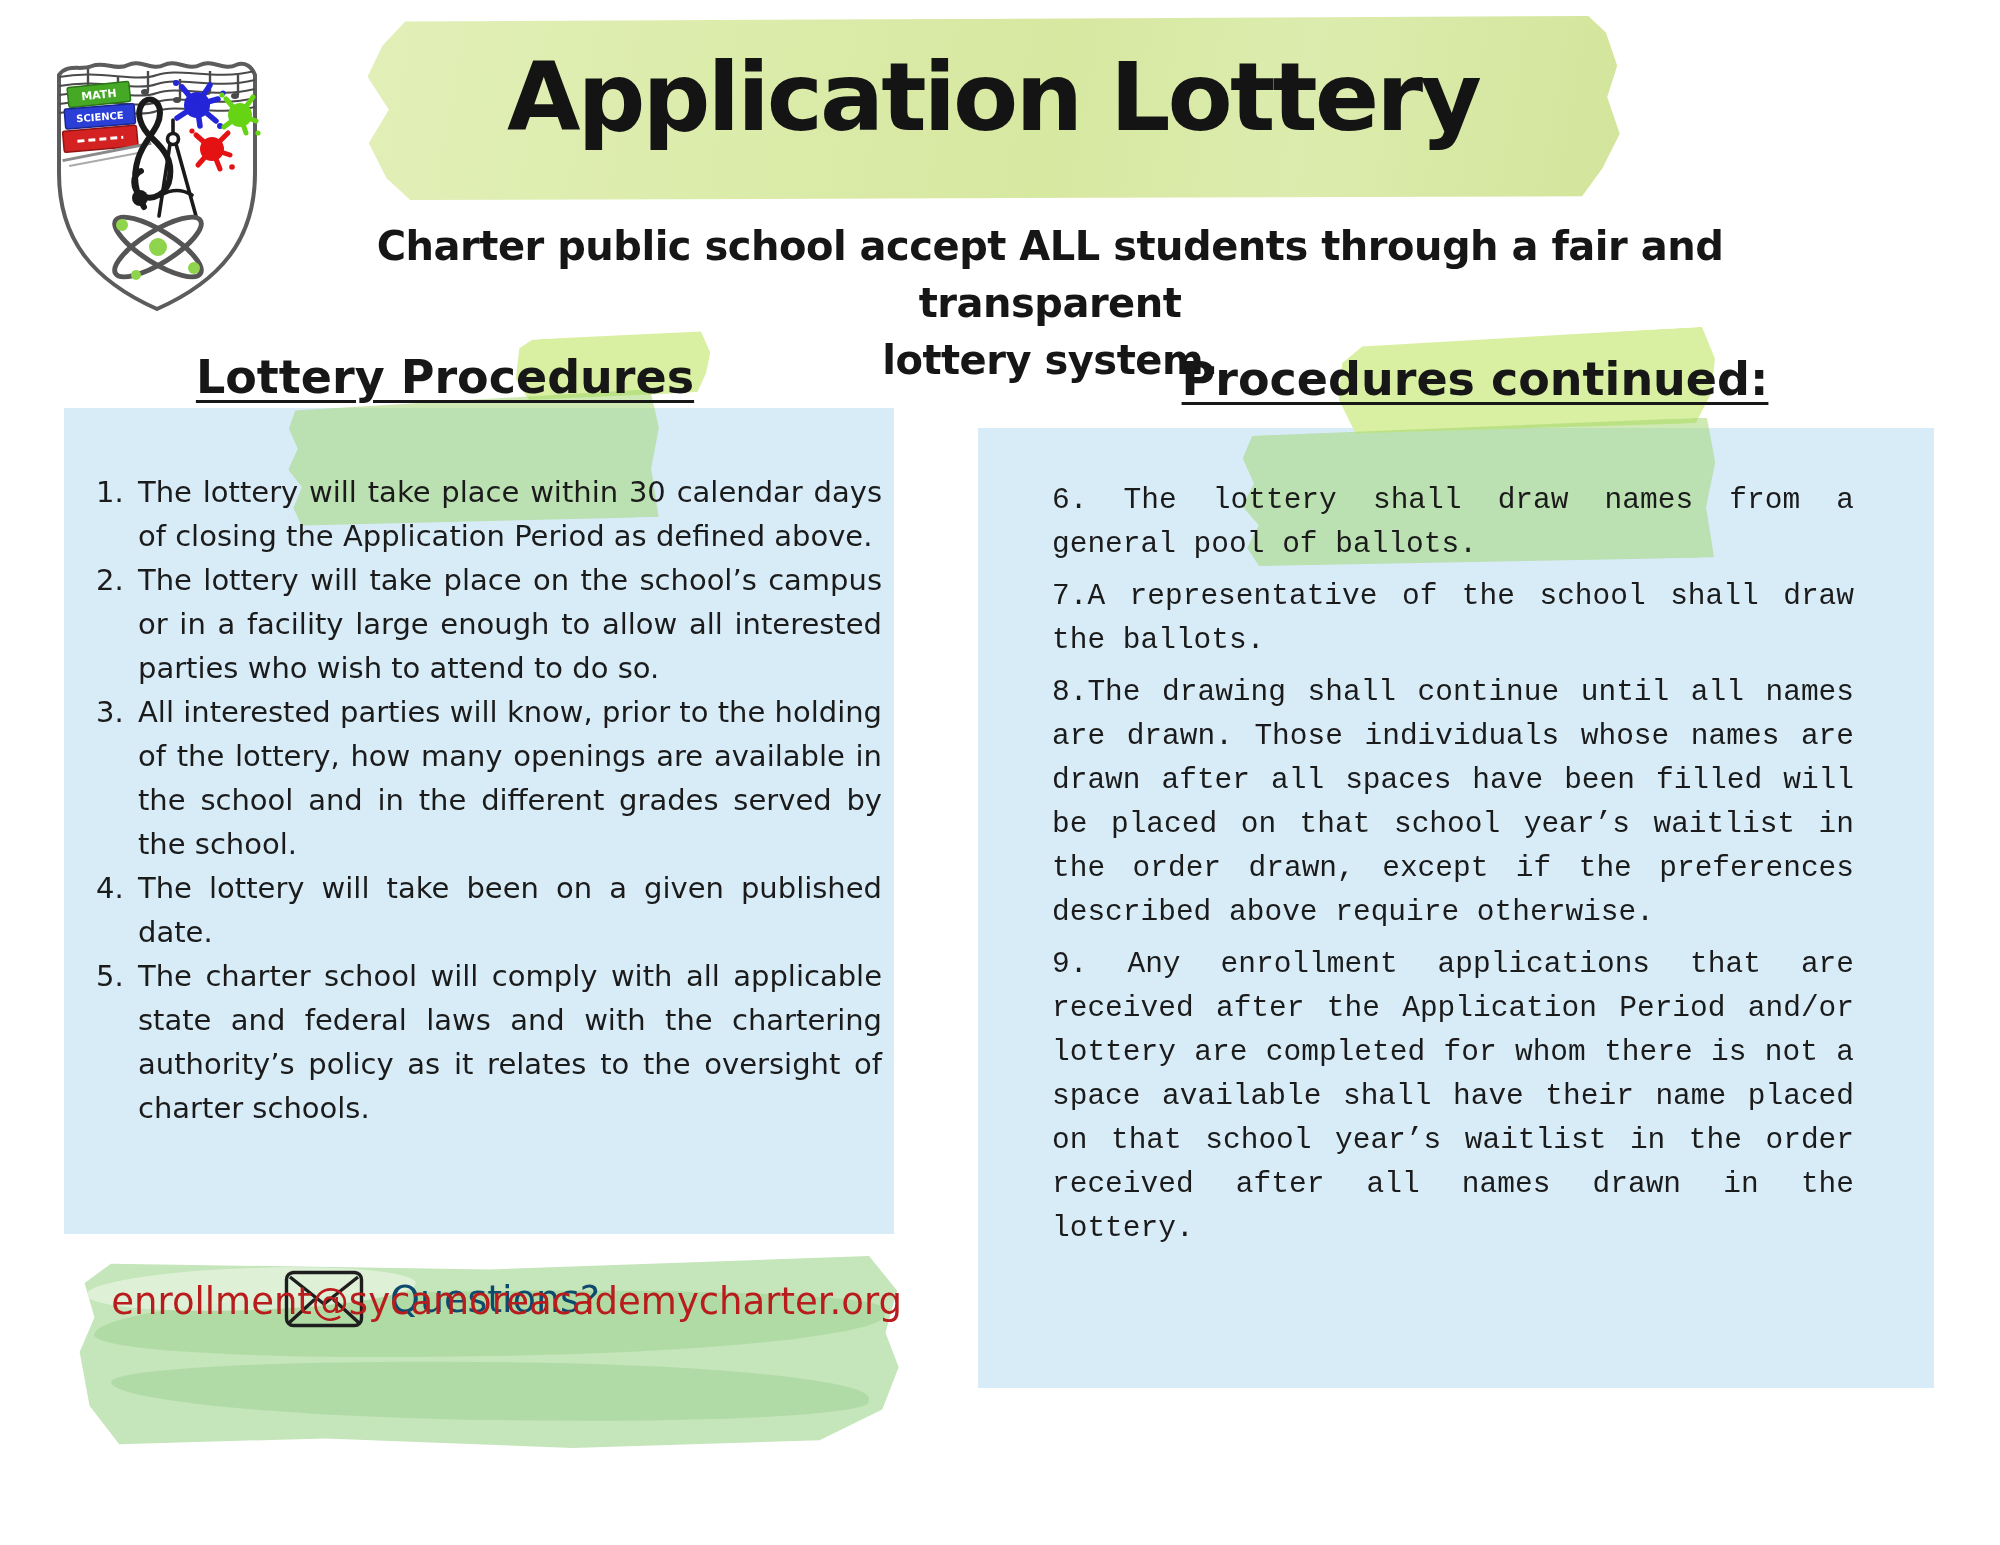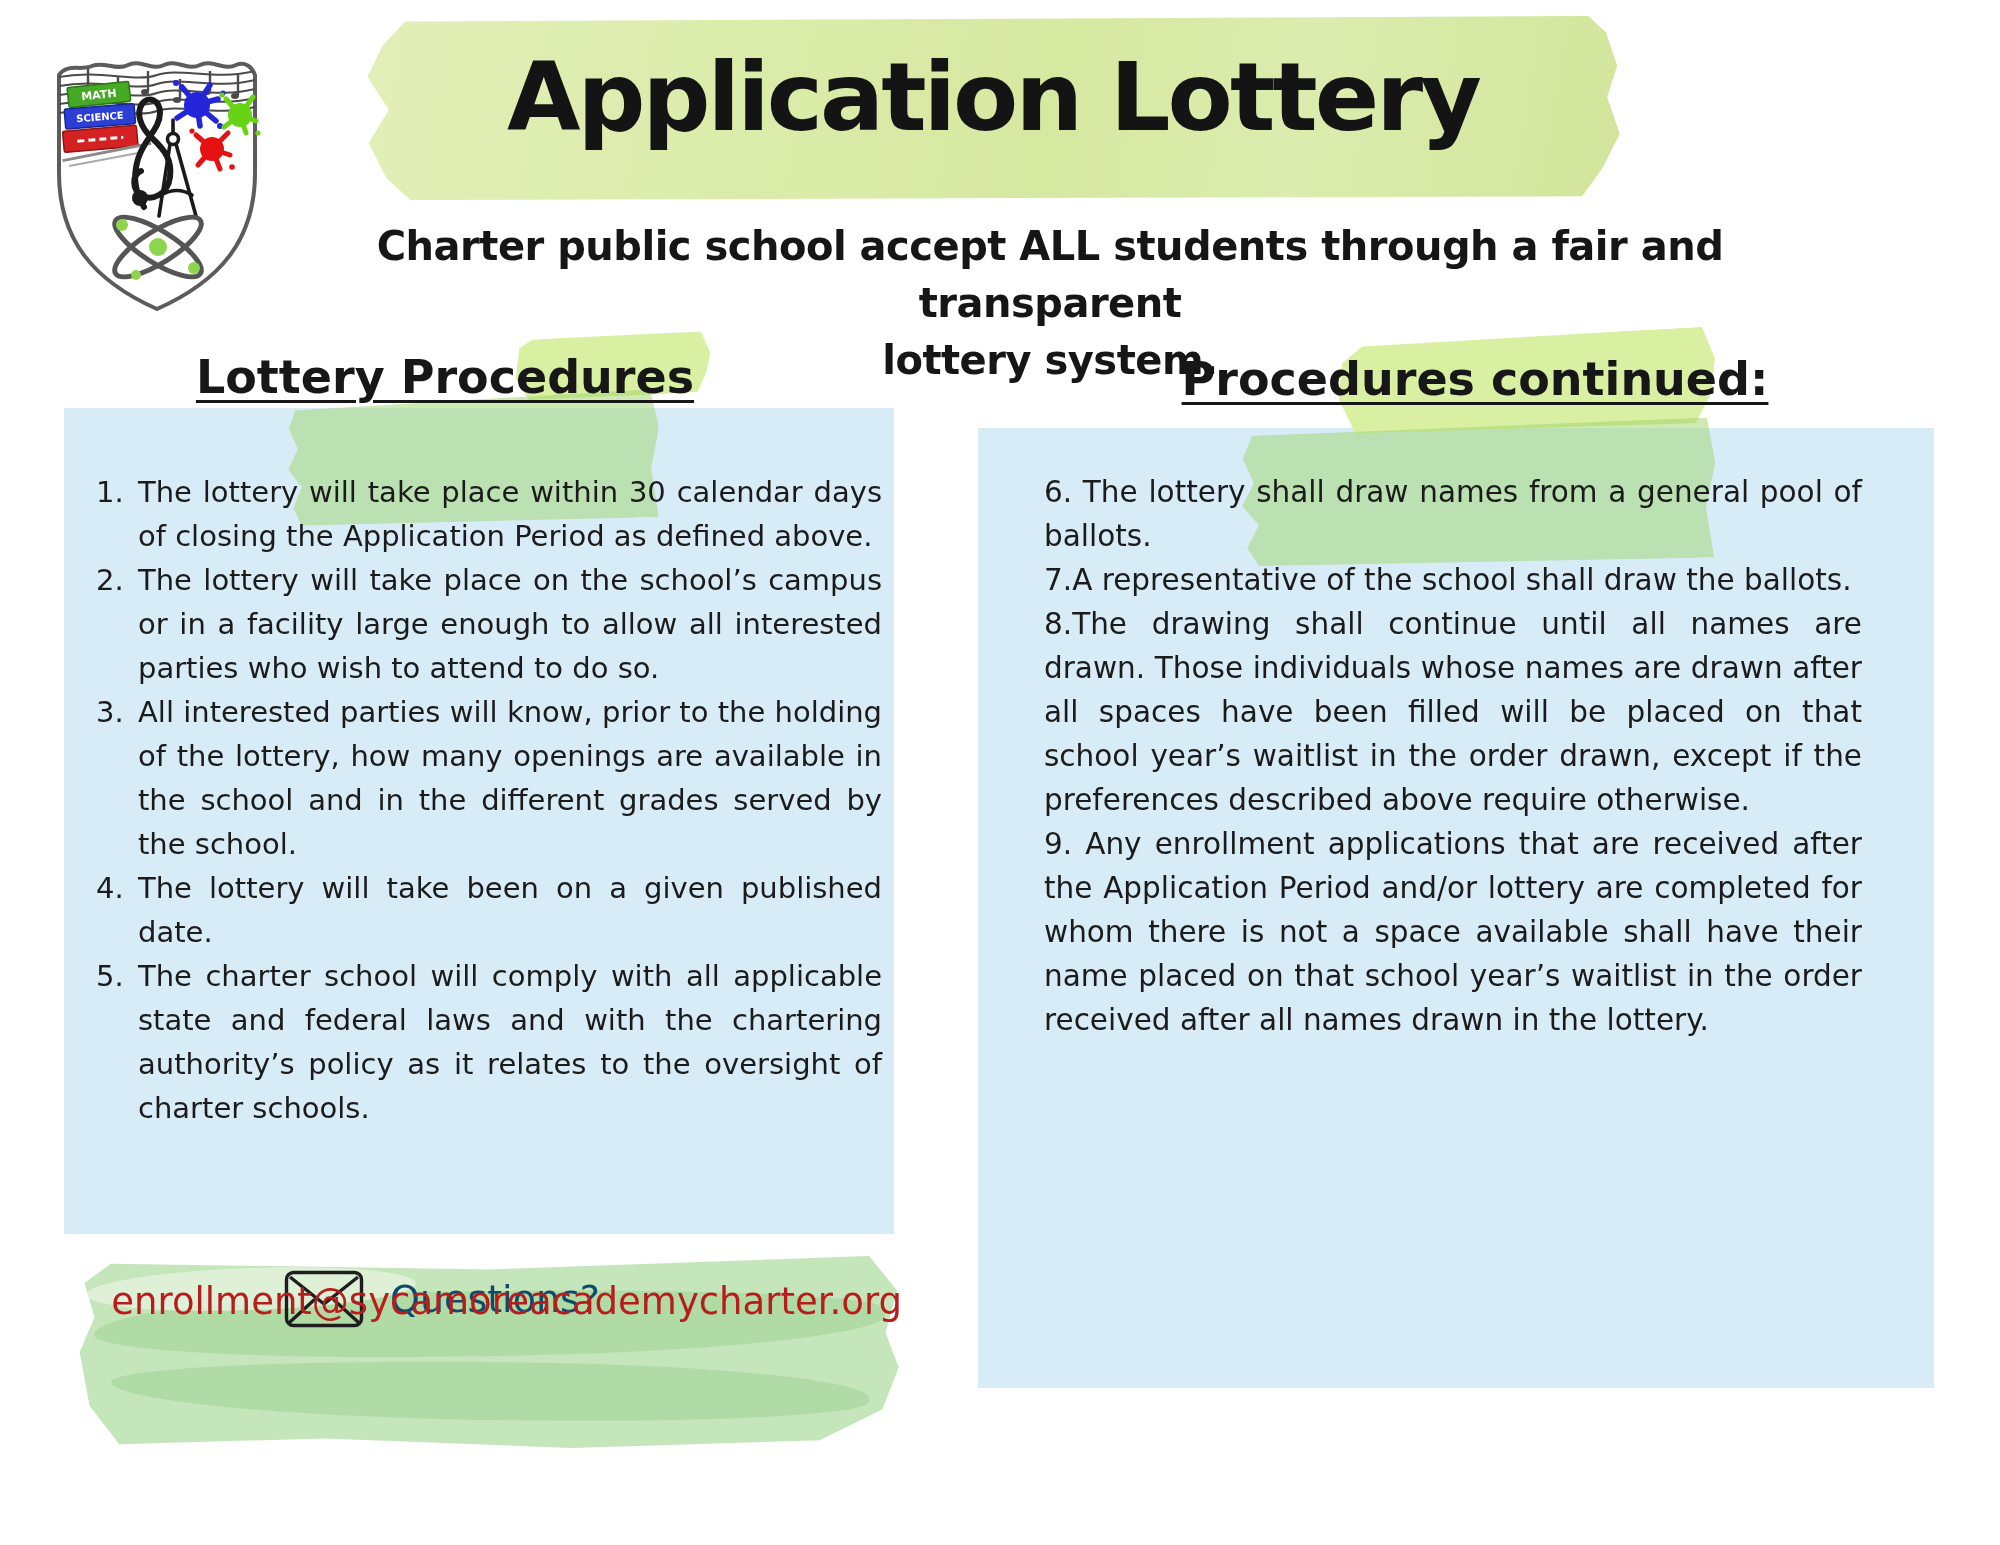--- a/index.html
+++ b/index.html
@@ -40,21 +40,21 @@
   #box-right{left:978px;top:428px;width:956px;height:960px;}
 
   
   .llist{position:absolute;left:96px;top:470px;width:786px;z-index:6;
     font-size:29px;line-height:44px;}
   .litem{display:flex;}
   .litem .num{flex:0 0 42px;}
   .litem .body{flex:1;text-align:justify;text-align-last:left;}
   .rlist{position:absolute;left:1044px;top:470px;width:818px;z-index:6;
     font-size:29.5px;line-height:44px;}
-  .rlist p{margin:0;text-align:justify;text-align-last:left;}
+  .rlist p{margin:8px;text-align:justify;text-align-last:left;font-family:Liberation Mono, monospace;}
 
   
   .wc{position:absolute;left:78px;top:1256px;width:824px;height:192px;z-index:1;background:#c5e5bb;
     clip-path:polygon(0.8% 14%,4% 4%,50% 7%,96% 0%,99.4% 18%,98% 40%,99.6% 58%,97.6% 80%,90% 96%,60% 100%,30% 95%,5% 98%,1.4% 78%,0.2% 50%,2% 32%);}
   .wc .stroke1{position:absolute;left:2%;top:18%;width:96%;height:34%;background:#a9d79e;
     opacity:.75;border-radius:42% 58% 50% 50%/60% 40% 55% 45%;transform:rotate(-1deg);}
   .wc .stroke2{position:absolute;left:4%;top:55%;width:92%;height:30%;background:#9fd295;
     opacity:.55;border-radius:55% 45% 48% 52%/45% 55% 42% 58%;transform:rotate(0.8deg);}
   .wc .stroke3{position:absolute;left:1%;top:6%;width:40%;height:22%;background:#e4f4df;
     opacity:.8;border-radius:50%;transform:rotate(-2deg);}

